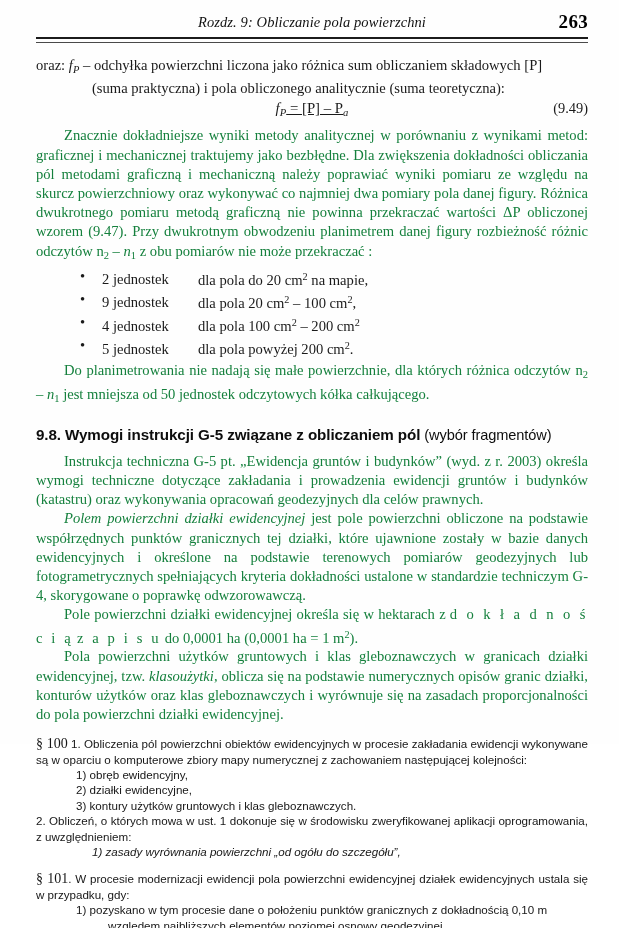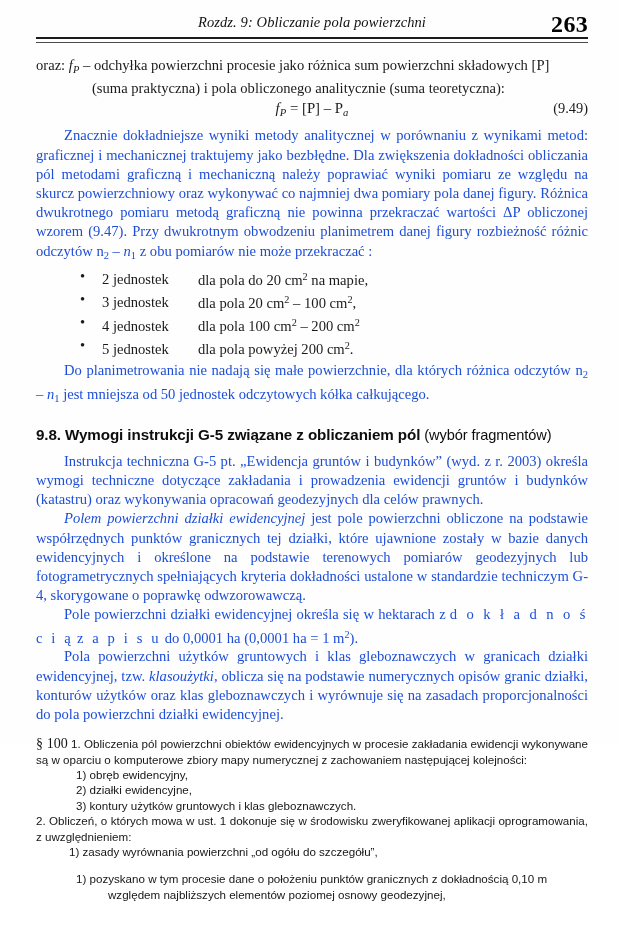--- a/index.html
+++ b/index.html
@@ -40,21 +40,21 @@
     font-size: 14.5px;
     letter-spacing: 0.1px;
     white-space: nowrap;
     color: #111;
   }
   .header-pageno {
     position: absolute;
     right: 0;
     top: -3px;
     font-weight: bold;
-    font-size: 24px;
+    font-size: 19px;
     color: #000;
     letter-spacing: 0.3px;
   }
   .rule-thick {
     position: absolute;
     left: 36px;
     top: 37px;
     width: 552px;
     height: 2.4px;
     background: #1b1b1b;
@@ -74,21 +74,21 @@
     left: 36px;
     top: 56px;
     width: 552px;
   }
   p.para {
     margin: 0;
     font-size: 14.6px;
     line-height: 19.2px;
     text-align: justify;
     text-justify: inter-word;
-    color: #1d4ed8;
+    color: #15803d;
   }
   p.indent { text-indent: 28px; }
   .hang {
     margin: 0;
     font-size: 14.6px;
     line-height: 19.2px;
     padding-left: 56px;
     text-indent: -56px;
   }
   .hang2 {
@@ -120,21 +120,21 @@
     margin: 2px 0 4px 0;
     height: 22px;
   }
   .formula {
     position: absolute;
     left: 0; right: 0;
     text-align: center;
     font-size: 14.8px;
     font-style: italic;
   }
-  .formula .up { font-style: normal; }
+  .formula .up { font-style: normal; text-decoration: underline; }
   .eqno {
     position: absolute;
     right: 0;
     top: 0;
     font-size: 14.4px;
     font-style: normal;
   }
 
   
   ul.bullets {
@@ -191,22 +191,23 @@
     font-family: "Liberation Serif", "DejaVu Serif", serif;
     font-weight: normal;
     font-size: 14px;
   }
   .reg .num-lvl1 {
     padding-left: 40px;
     text-indent: -40px;
     margin-left: 40px;
   }
   .reg .num-a {
-    margin-left: 33px;
+    margin-left: 56px;
     padding-left: 0;
+    font-style: italic;
   }
   .reg .num-c {
     margin-left: 40px;
     padding-left: 32px;
     text-indent: -32px;
   }
   .gap-s { height: 7px; }
   .gap-m { height: 12px; }
   .gap-l { height: 17px; }
 </style>
@@ -219,39 +220,39 @@
     <div class="header-title">Rozdz. 9: Obliczanie pola powierzchni</div>
     <div class="header-pageno">263</div>
   </div>
   <div class="rule-thick"></div>
   <div class="rule-thin"></div>
 
   <div class="body-area">
 
     <div class="hang">
       <span>oraz:</span>
-      <span class="it">f<span class="sub">P</span></span><span> – odchyłka powierzchni procesie jako różnica sum powierzchni składowych [P]</span>
+      <span class="it">f<span class="sub">P</span></span><span> – odchyłka powierzchni liczona jako różnica sum obliczaniem składowych [P]</span>
     </div>
     <div class="hang2">(suma praktyczna) i pola obliczonego analitycznie (suma teoretyczna):</div>
 
     <div class="formula-line">
       <div class="formula"><span>f</span><span class="sub">P</span><span class="up"> = [P] – P</span><span class="sub">a</span></div>
       <div class="eqno">(9.49)</div>
     </div>
 
     <p class="para indent"><span>Znacznie dokładniejsze wyniki metody analitycznej w porównaniu z wynikami metod: graficznej i mechanicznej traktujemy jako bezbłędne. Dla zwiększenia dokładności obliczania pól metodami graficzną i mechaniczną należy poprawiać wyniki pomiaru ze względu na skurcz powierzchniowy oraz wykonywać co najmniej dwa pomiary pola danej figury. Różnica dwukrotnego pomiaru metodą graficzną nie powinna przekraczać wartości ΔP obliczonej wzorem (9.47). Przy dwukrotnym obwodzeniu planimetrem danej figury rozbieżność różnic odczytów n</span><span class="subr">2</span><span class="it"> – n</span><span class="subr">1</span><span> z obu pomiarów nie może przekraczać :</span></p>
 
     <ul class="bullets">
       <li>
         <span class="dot">•</span>
         <span class="b-qty">2 jednostek</span><span>dla pola do 20 cm</span><span class="sup">2</span><span> na mapie,</span>
       </li>
       <li>
         <span class="dot">•</span>
-        <span class="b-qty">3 jednostek</span><span>dla pola 20 cm</span><span class="sup">2</span><span> – 100 cm</span><span class="sup">2</span><span>,</span>
+        <span class="b-qty">9 jednostek</span><span>dla pola 20 cm</span><span class="sup">2</span><span> – 100 cm</span><span class="sup">2</span><span>,</span>
       </li>
       <li>
         <span class="dot">•</span>
         <span class="b-qty">4 jednostek</span><span>dla pola 100 cm</span><span class="sup">2</span><span> – 200 cm</span><span class="sup">2</span><span></span>
       </li>
       <li>
         <span class="dot">•</span>
         <span class="b-qty">5 jednostek</span><span>dla pola powyżej 200 cm</span><span class="sup">2</span><span>.</span>
       </li>
     </ul>
@@ -281,19 +282,20 @@
       <p class="num-lvl1 nojust">1)   obręb ewidencyjny,</p>
       <p class="num-lvl1 nojust">2)   działki ewidencyjne,</p>
       <p class="num-lvl1 nojust">3)   kontury użytków gruntowych i klas gleboznawczych.</p>
 
       <p>2. Obliczeń, o których mowa w ust. 1 dokonuje się w środowisku zweryfikowanej aplikacji oprogramowania, z uwzględnieniem:</p>
 
       <p class="num-a nojust">1) zasady wyrównania powierzchni „od ogółu do szczegółu”,</p>
 
       <div class="gap-m"></div>
 
+      <p><span class="para-mark">§ 101</span><span>. W procesie modernizacji ewidencji pola powierzchni ewidencyjnej działek ewidencyjnych ustala się w przypadku, gdy:</span></p>
 
       <p class="num-c nojust">1)   pozyskano w tym procesie dane o położeniu punktów granicznych z dokładnością 0,10 m względem najbliższych elementów poziomej osnowy geodezyjnej,</p>
 
     </div>
 
   </div>
 </div>
 
 </body></html>

